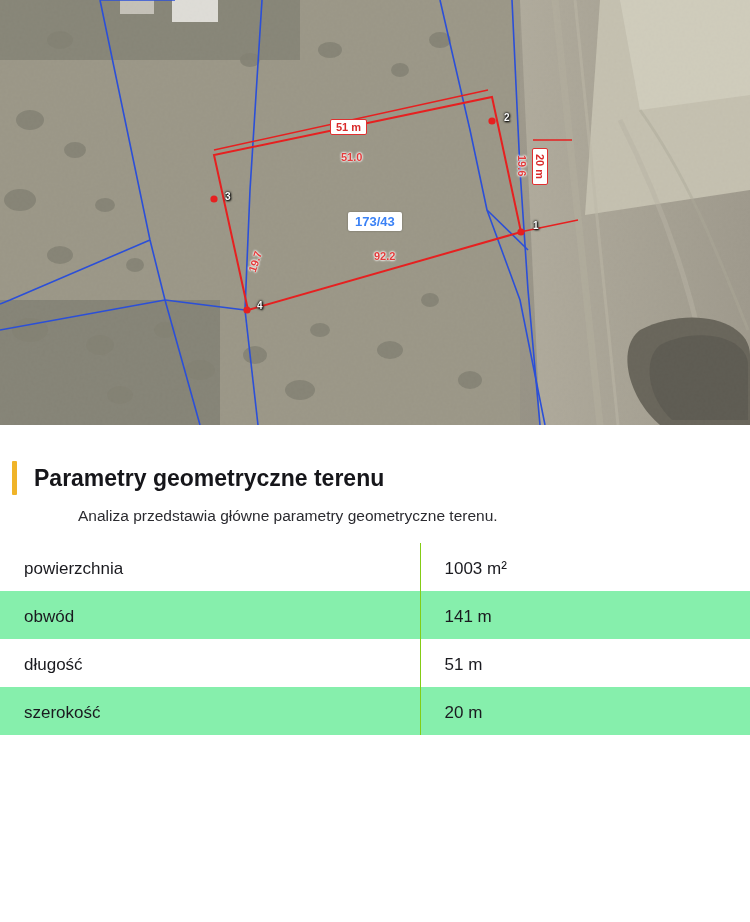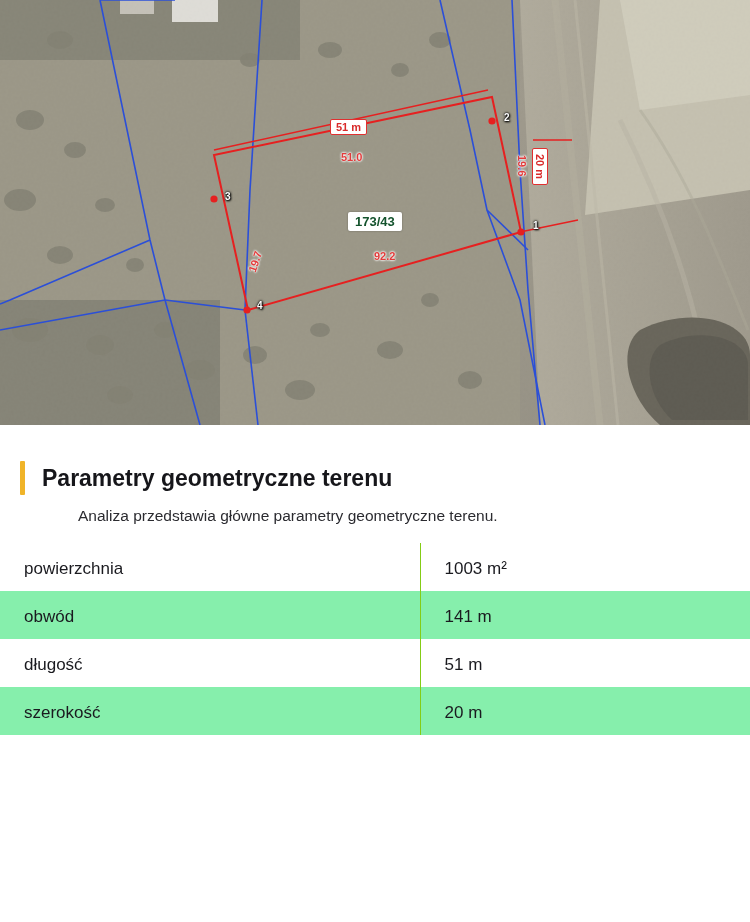--- a/index.html
+++ b/index.html
@@ -49,21 +49,21 @@
     border-radius: 2px;
     line-height: 12px;
   }
   .len-plain {
     color: #e23b3b;
     font-size: 11px;
     text-shadow: 0 0 2px #ffffff, 0 0 2px #ffffff, 0 0 3px #ffffff;
   }
   .parcel-id {
     background: #ffffff;
-    color: #14532d;
+    color: #3b82f6;
     font-size: 13px;
     padding: 2px 7px;
     border-radius: 2px;
     box-shadow: 0 0 2px rgba(0,0,0,.35);
   }
   .vertex-num {
     color: #ffffff;
     font-size: 10px;
     text-shadow: 0 0 2px #000, 0 0 3px #000, 1px 1px 2px #000;
   }
@@ -71,21 +71,21 @@
   .rot-neg { transform: rotate(-72deg); transform-origin: left top; }
 
   
   .report {
     padding: 0;
     background: #ffffff;
   }
   .title-row {
     display: flex;
     align-items: flex-end;
-    padding: 36px 0 0 20px;
+    padding: 36px 0 0 12px;
   }
   .title-bar {
     width: 5px;
     background: #f0b429;
     border-radius: 1px;
     margin-right: 17px;
     align-self: stretch;
     min-height: 34px;
   }
   .title-text {

